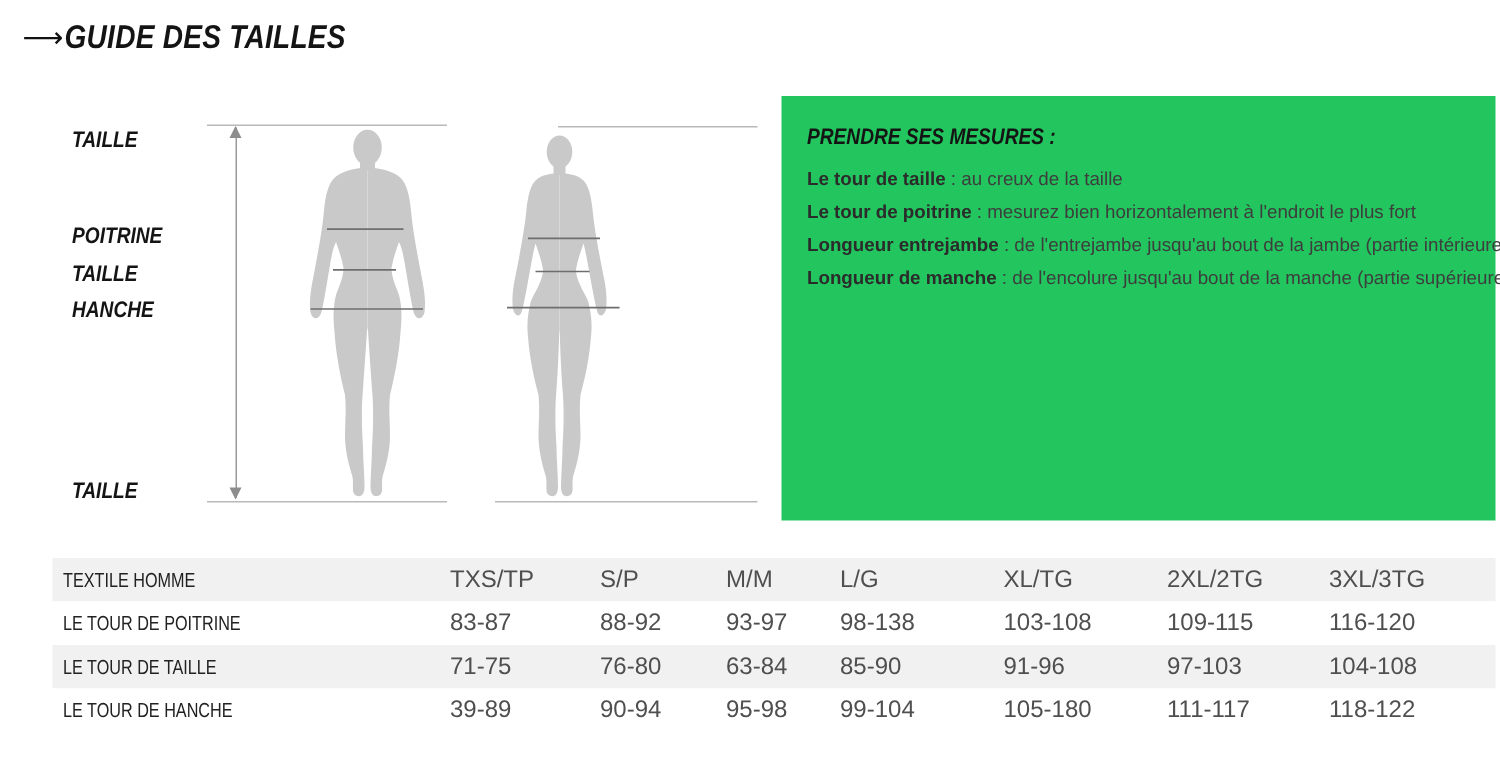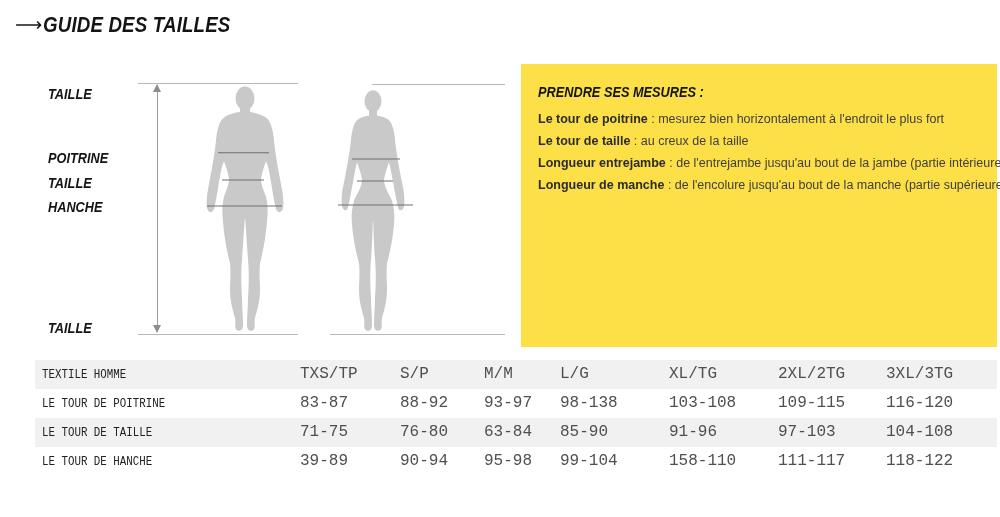--- a/index.html
+++ b/index.html
@@ -37,28 +37,28 @@
 
   .fig { position:absolute; top:86px; width:110px; height:248px; }
   .fig-male   { left:190px; }
   .fig-female { left:318px; }
   .fig svg { width:100%; height:100%; }
   .body-fill { fill:#c9c9c9; }
   .measure { stroke:#6e6e6e; stroke-width:1.2; }
 
   
   .mbox { position:absolute; left:521px; top:64px; width:476px; height:283px;
-          background:#fde047; padding:19px 14px 0 17px; }
+          background:#22c55e; padding:19px 14px 0 17px; }
   .mbox-title { font-size:15px; margin-bottom:0; }
   .mlist { margin-top:12px; }
   .mitem { font-size:12.5px; line-height:13px; margin-bottom:9px; color:#3d3d3d; white-space:nowrap; }
   .mterm { font-weight:bold; color:#2b2b2b; }
 
   
-  .size-table { position:absolute; left:35px; top:360px; width:962px;font-family:Liberation Mono, monospace; }
+  .size-table { position:absolute; left:35px; top:372px; width:962px; }
   .t-row { position:relative; height:29px; line-height:29px; background:#fff; }
   .t-row.shade { background:#f1f1f1; }
   .t-label { position:absolute; left:7px; font-size:13.5px; line-height:29px;
              transform:scaleX(.8); transform-origin:0 50%; }
   .t-cell { position:absolute; font-size:16px; color:#4f4f4f; }
   .c1{left:265px} .c2{left:365px} .c3{left:449px} .c4{left:525px}
   .c5{left:634px} .c6{left:743px} .c7{left:851px}
 </style>
 </head>
 <body>
@@ -117,24 +117,24 @@
       <line class="measure" x1="34" y1="76.5" x2="82" y2="76.5"></line>
       <line class="measure" x1="39" y1="99.6" x2="75" y2="99.6"></line>
       <line class="measure" x1="20" y1="124.8" x2="95" y2="124.8"></line>
     </svg>
   </div>
 
   <div class="mbox">
     <div class="mbox-title cond">PRENDRE SES MESURES :</div>
     <div class="mlist">
       <div class="mitem">
-        <span class="mterm">Le tour de poitrine</span><span> : </span><span>mesurez bien horizontalement à l'endroit le plus fort</span>
+        <span class="mterm">Le tour de taille</span><span> : </span><span>au creux de la taille</span>
       </div>
       <div class="mitem">
-        <span class="mterm">Le tour de taille</span><span> : </span><span>au creux de la taille</span>
+        <span class="mterm">Le tour de poitrine</span><span> : </span><span>mesurez bien horizontalement à l'endroit le plus fort</span>
       </div>
       <div class="mitem">
         <span class="mterm">Longueur entrejambe</span><span> : </span><span>de l'entrejambe jusqu'au bout de la jambe (partie intérieure de la jambe)</span>
       </div>
       <div class="mitem">
         <span class="mterm">Longueur de manche</span><span> : </span><span>de l'encolure jusqu'au bout de la manche (partie supérieure de la manche)</span>
       </div>
     </div>
   </div>
 
@@ -168,19 +168,19 @@
       <span class="t-cell c5">91-96</span>
       <span class="t-cell c6">97-103</span>
       <span class="t-cell c7">104-108</span>
     </div>
     <div class="t-row">
       <span class="t-label">LE TOUR DE HANCHE</span>
       <span class="t-cell c1">39-89</span>
       <span class="t-cell c2">90-94</span>
       <span class="t-cell c3">95-98</span>
       <span class="t-cell c4">99-104</span>
-      <span class="t-cell c5">158-110</span>
+      <span class="t-cell c5">105-180</span>
       <span class="t-cell c6">111-117</span>
       <span class="t-cell c7">118-122</span>
     </div>
   </div>
 
 </div>
 
 </body></html>

